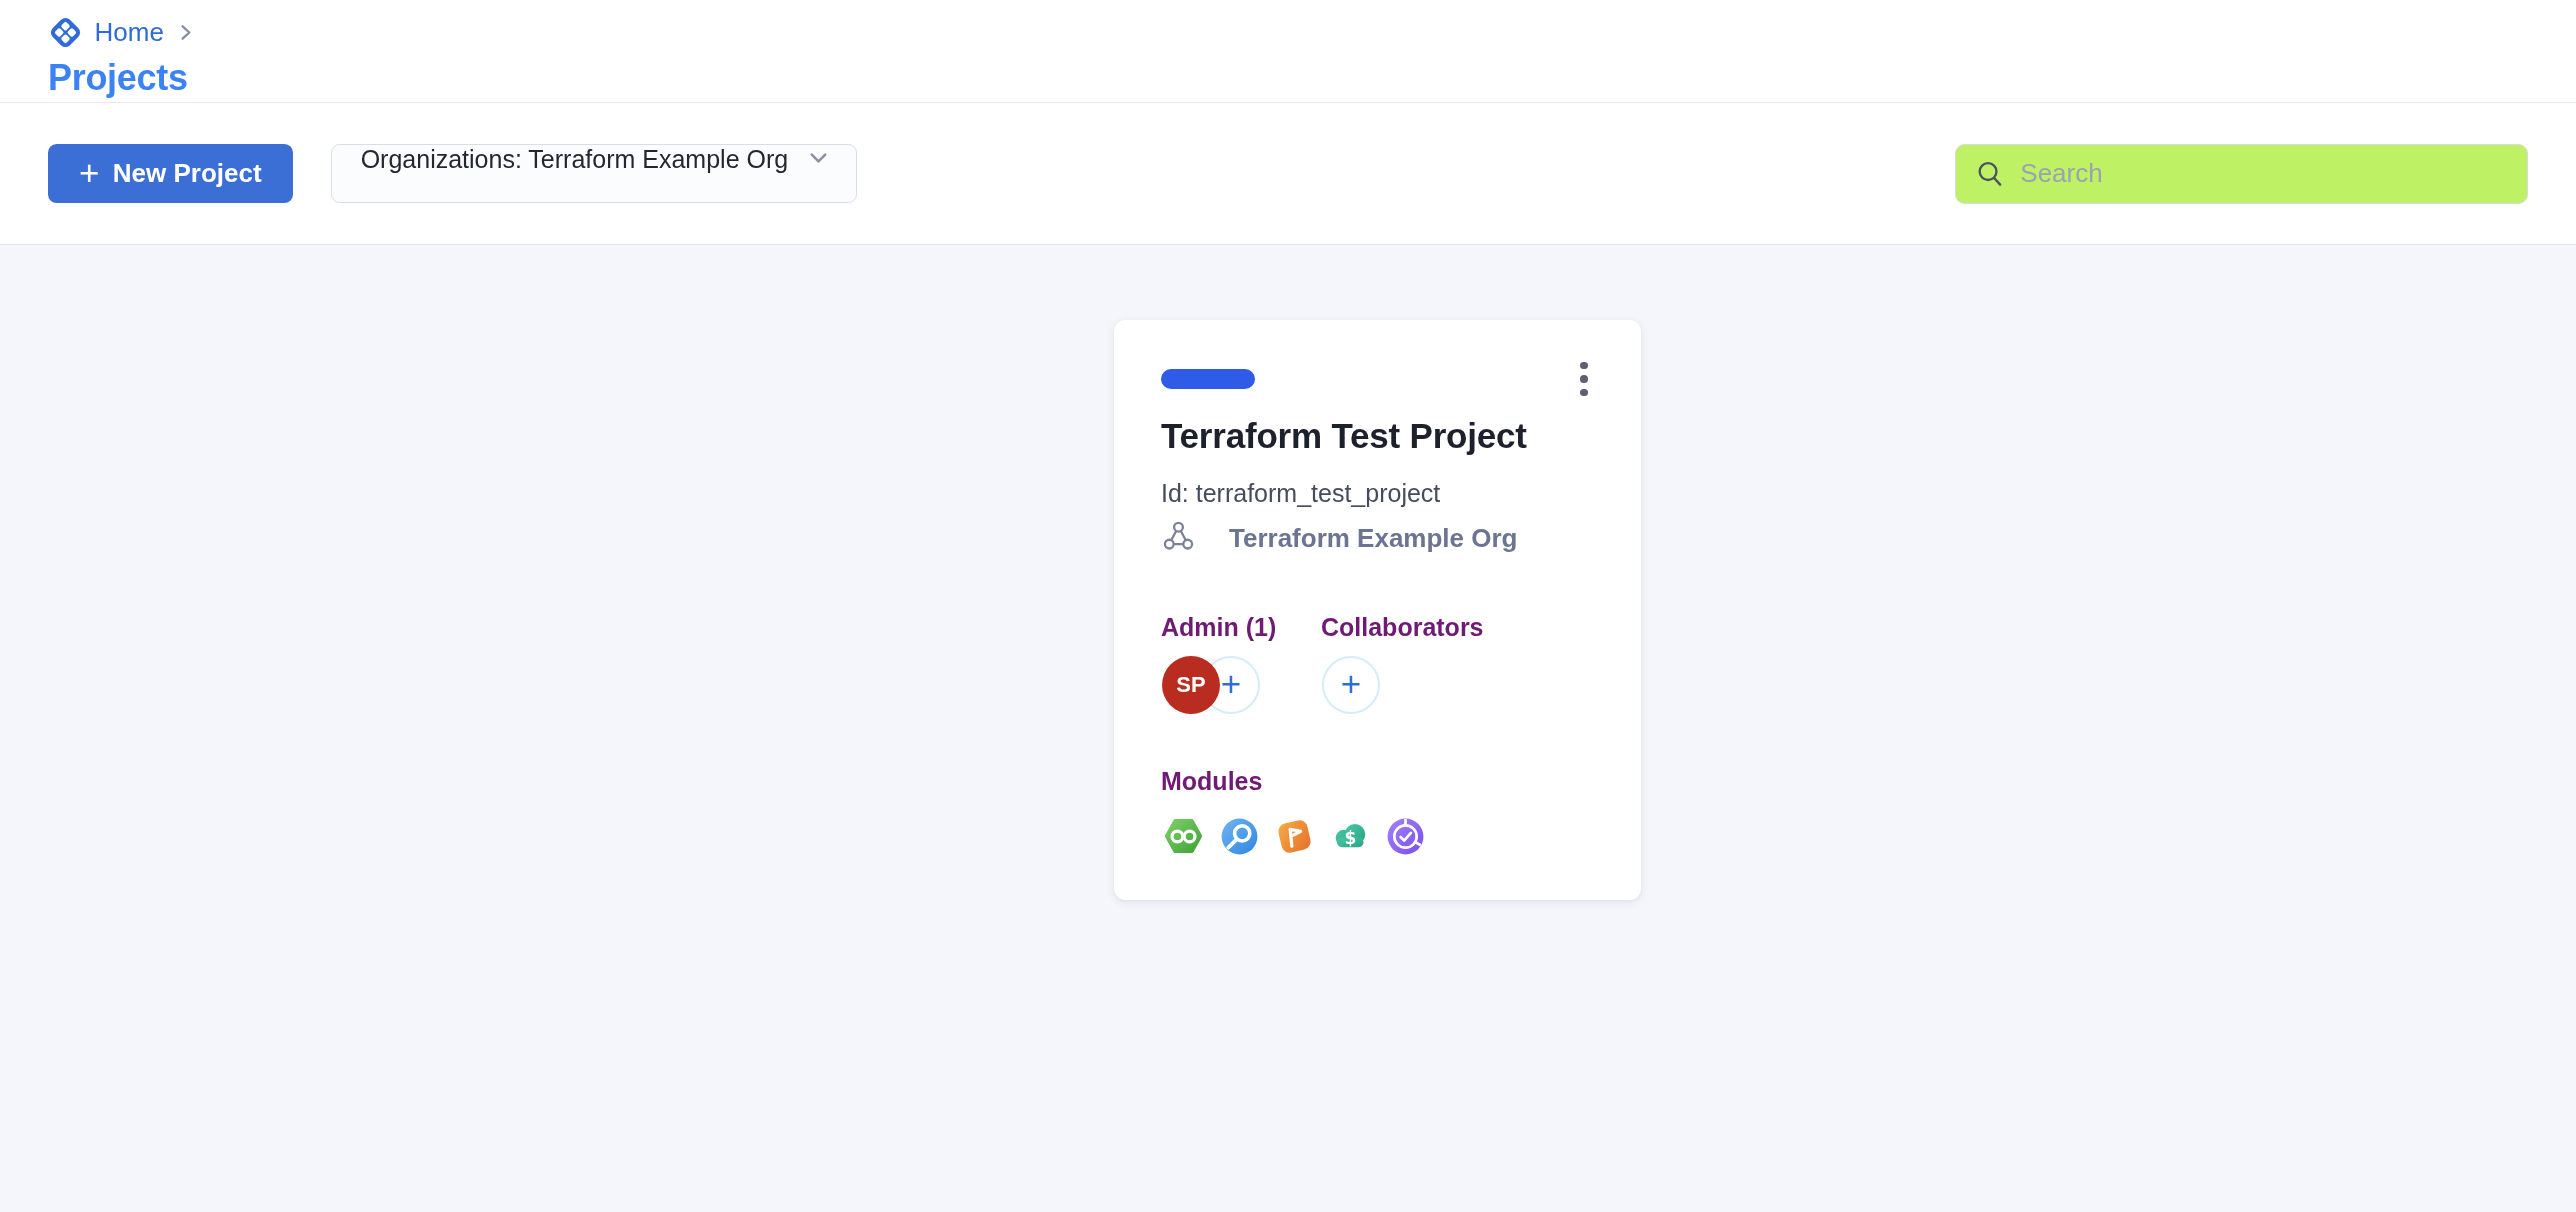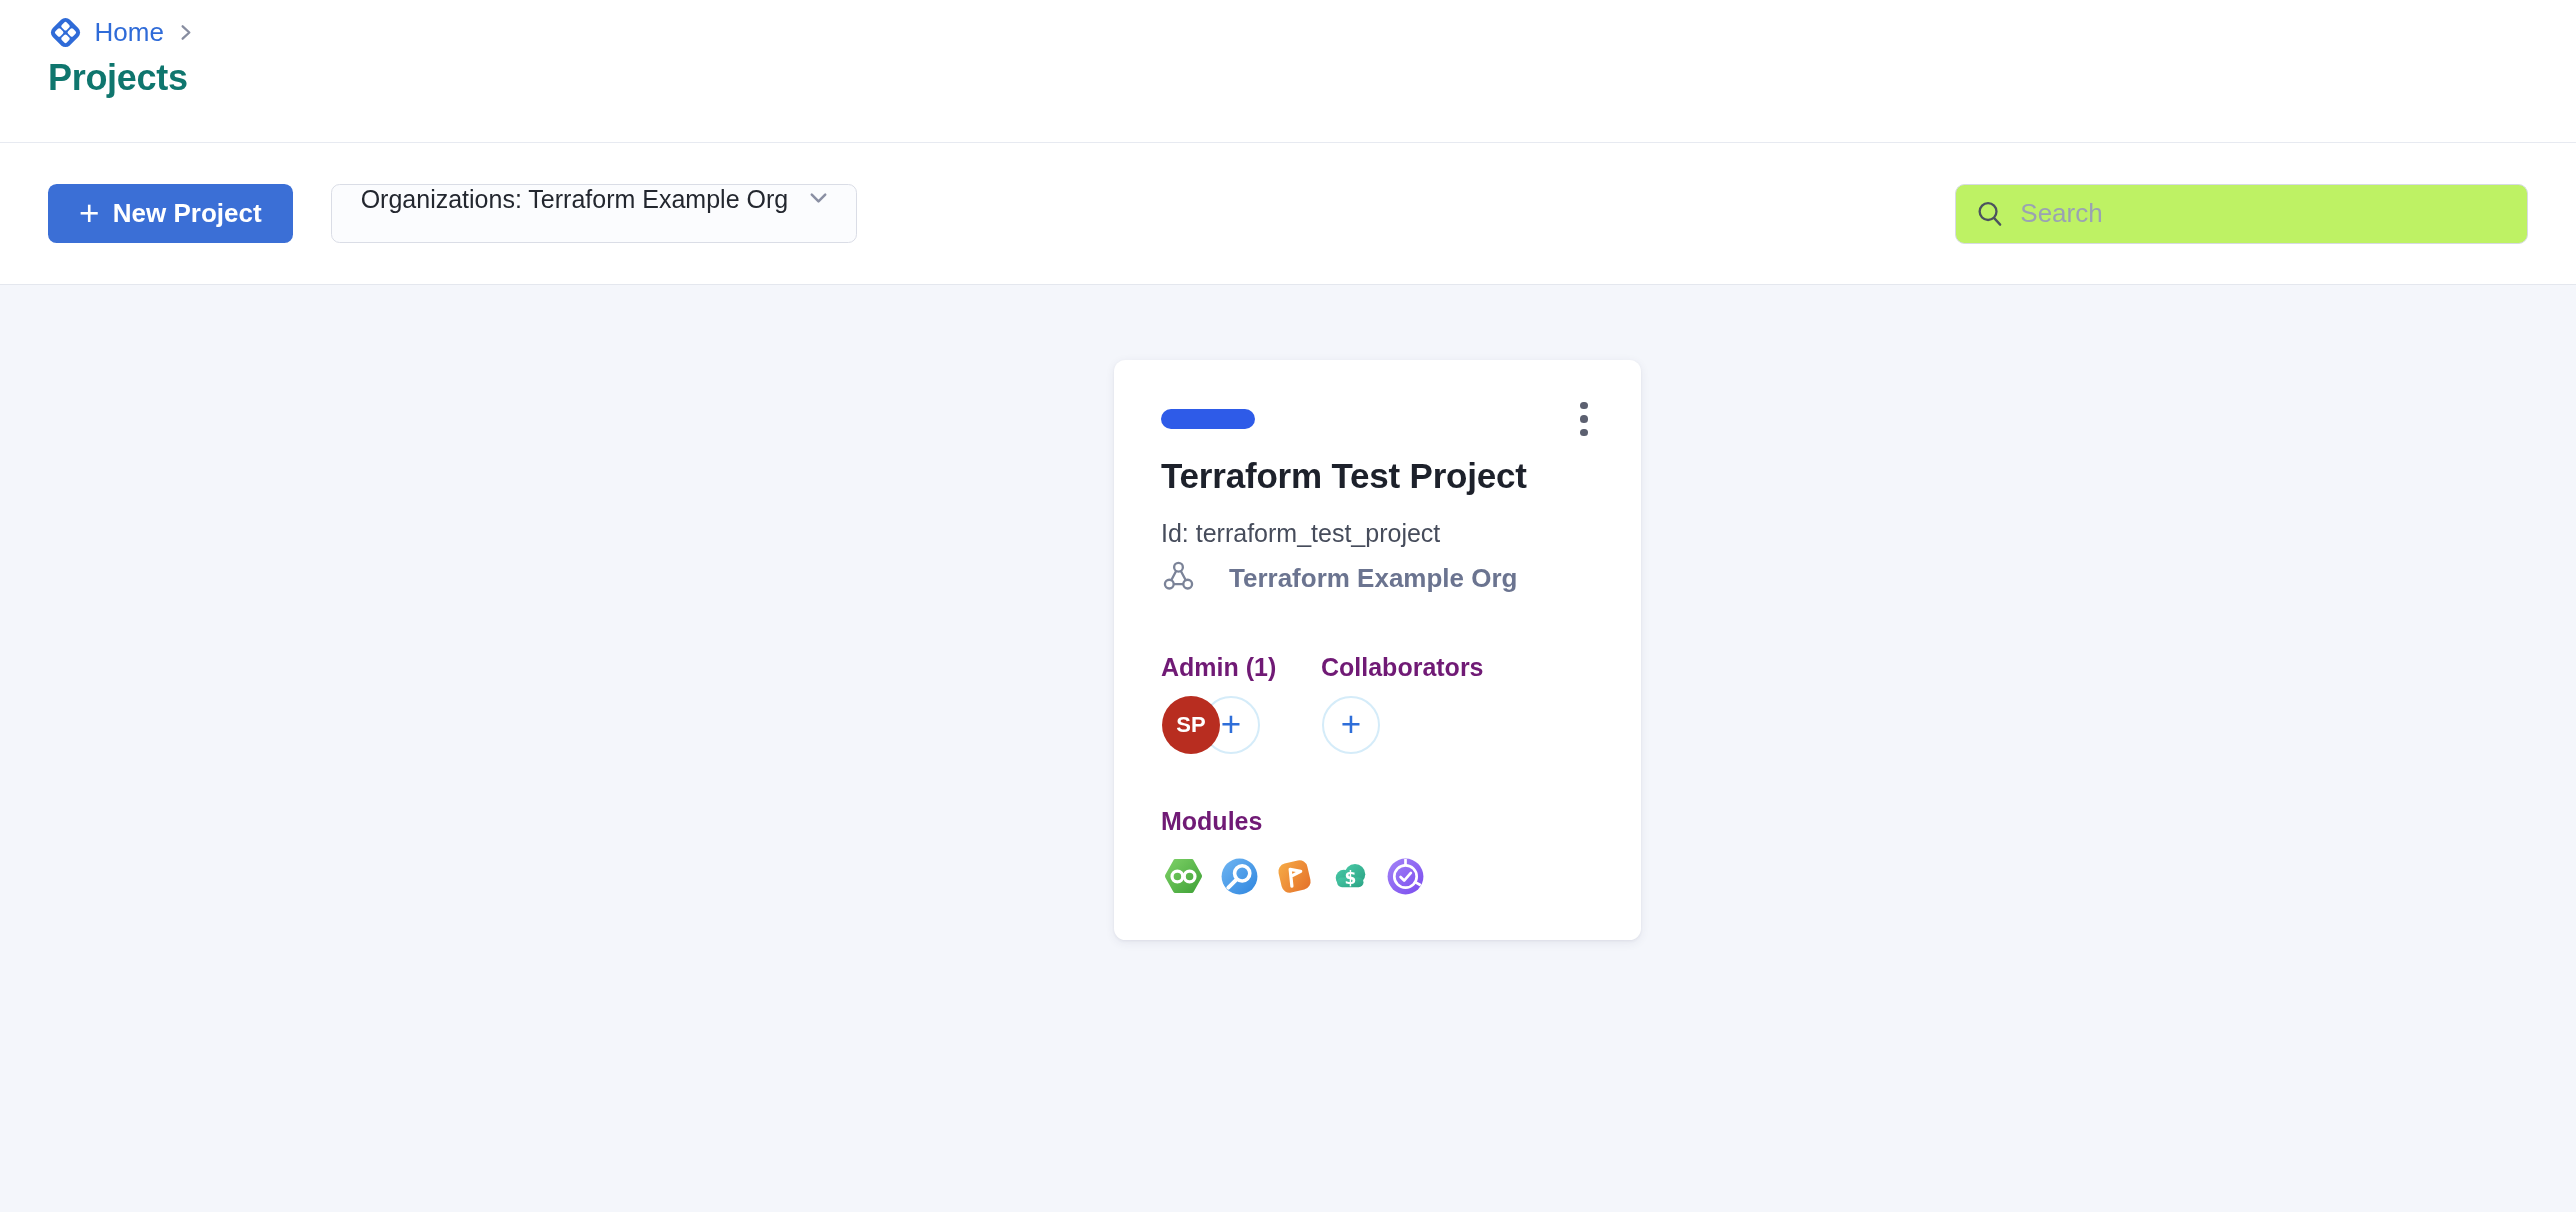--- a/index.html
+++ b/index.html
@@ -7,41 +7,41 @@
   body {
     font-family: "Liberation Sans", sans-serif;
     background: #f4f6fb;
     color: #1d212b;
     position: relative;
   }
 
   
   .page-header {
     background: #ffffff;
-    height: 143px;
+    height: 103px;
     padding: 13.4px 48px 0 48px;
     border-bottom: 1.9px solid #e7eaf1;
   }
   .breadcrumb-row {
     display: flex;
     align-items: center;
     gap: 11.5px;
     height: 38px;
   }
   .home-link {
     color: #2f6bd8;
     font-size: 26px;
     font-weight: 500;
     text-decoration: none;
     cursor: pointer;
   }
   .page-title {
     font-size: 36px;
     font-weight: 700;
-    color: #0f766e;
+    color: #3b82f6;
     margin-top: 5.8px;
     letter-spacing: -0.3px;
   }
 
   
   .toolbar {
     background: #ffffff;
     height: 142px;
     padding: 0 48px;
     display: flex;

